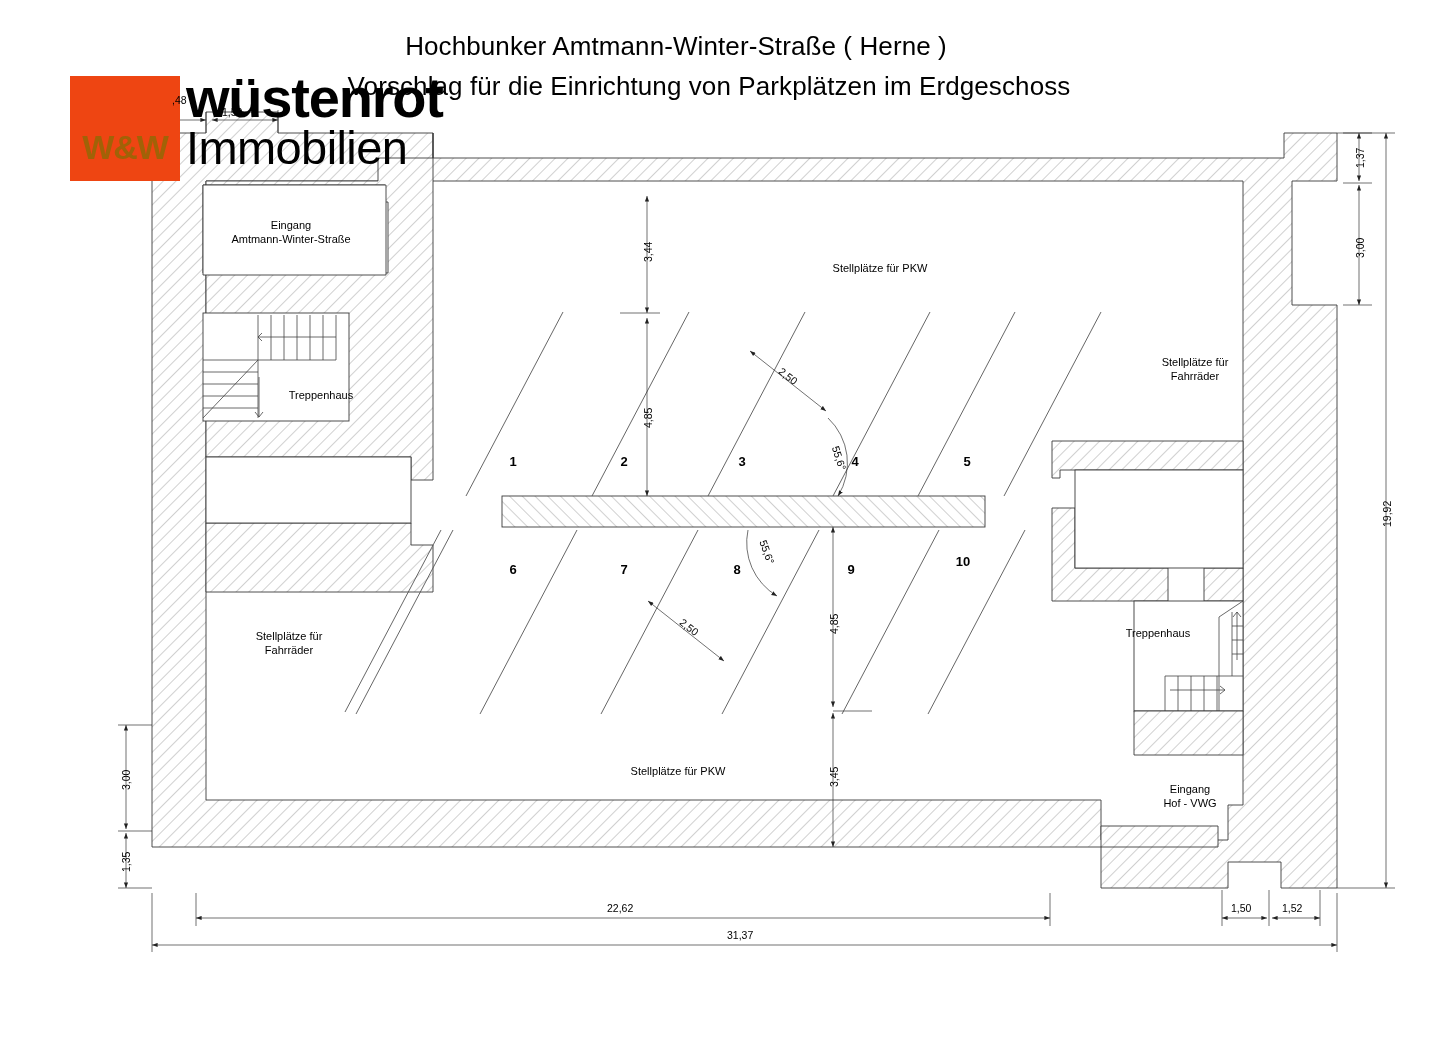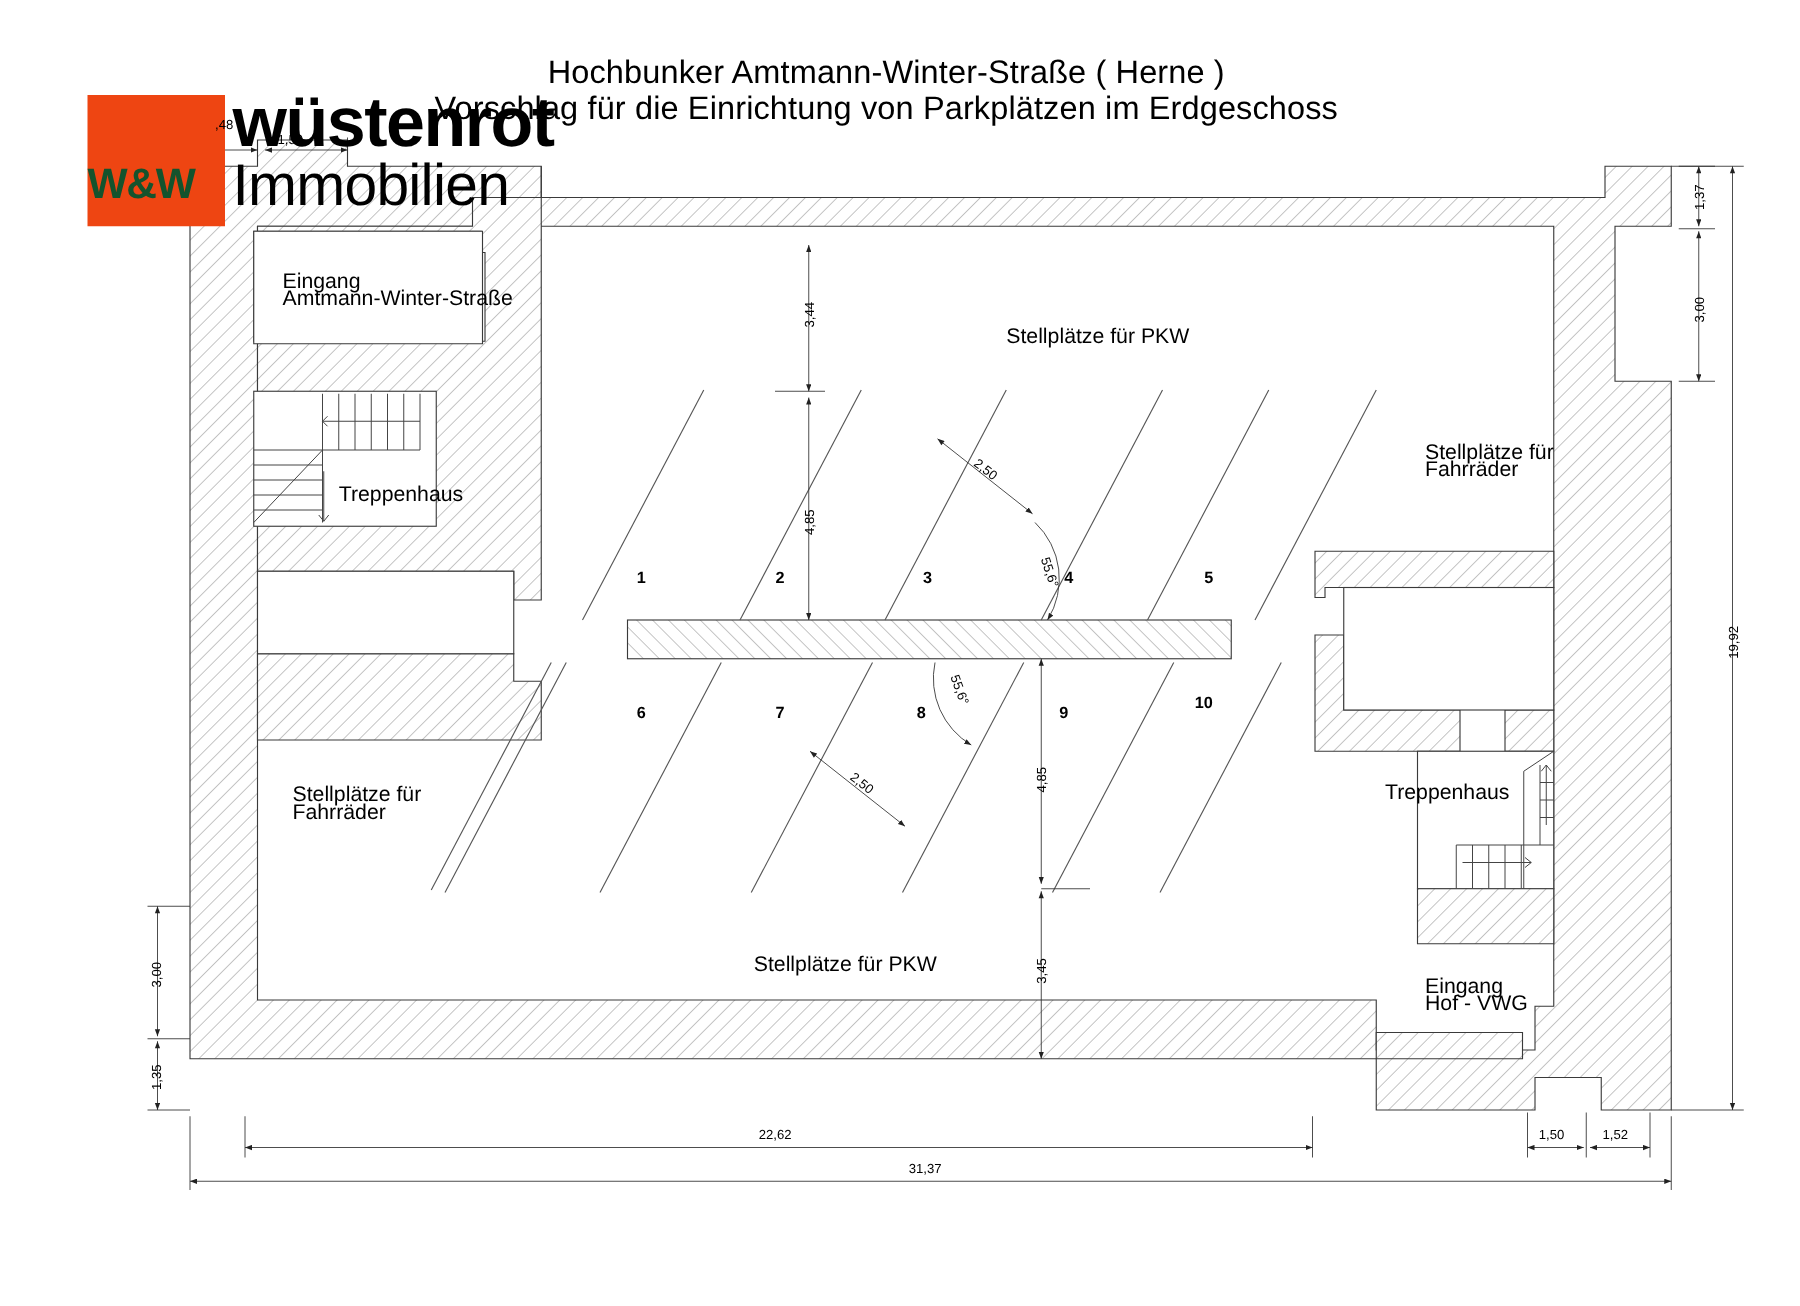--- a/index.html
+++ b/index.html
@@ -4,36 +4,36 @@
 <style>
   html,body{margin:0;padding:0;background:#fff;}
   body{width:1440px;height:1045px;position:relative;overflow:hidden;
        font-family:"Liberation Sans", sans-serif;color:#000;}
   #stage{position:absolute;left:0;top:0;width:1440px;height:1045px;}
   svg#plan{position:absolute;left:0;top:0;width:1440px;height:1045px;}
 
   
   .title{position:absolute;text-align:center;white-space:nowrap;
          font-size:26px;letter-spacing:.1px;color:#000;}
-  #title-line1{left:0;top:42px;width:1352px;margin-left:33px;}
+  #title-line1{left:0;top:31px;width:1352px;}
   #title-line2{left:0;top:71px;width:1418px;}
 
   
   #logo{position:absolute;left:70px;top:76px;width:110px;height:105px;}
   #logo-square{position:absolute;left:0;top:0;width:110px;height:105px;background:#ee4512;}
   #logo-mark{position:absolute;left:0;top:46px;width:110px;height:50px;
-             color:#14532d;font-weight:bold;font-size:34px;
+             color:#a16207;font-weight:bold;font-size:34px;text-align:center;
              line-height:50px;letter-spacing:-1px;}
   #logo-word1{position:absolute;left:186px;top:70px;font-size:56px;font-weight:bold;
               letter-spacing:-1.2px;line-height:1;}
   #logo-word2{position:absolute;left:186px;top:124px;font-size:47px;font-weight:400;
               letter-spacing:-.6px;line-height:1;}
 
   
-  .lbl{position:absolute;font-size:17px;white-space:nowrap;
+  .lbl{position:absolute;font-size:11px;text-align:center;white-space:nowrap;
        line-height:13px;color:#000;}
   .lbl.two{line-height:14px;}
   .stall-num{position:absolute;font-size:13px;font-weight:bold;text-align:center;
              width:26px;color:#000;}
   .dim{position:absolute;font-size:10.5px;color:#000;white-space:nowrap;}
   .dim.v{transform-origin:0 0;transform:rotate(-90deg);}
   .dim.rot{transform-origin:center center;}
 </style>
 </head>
 <body>

